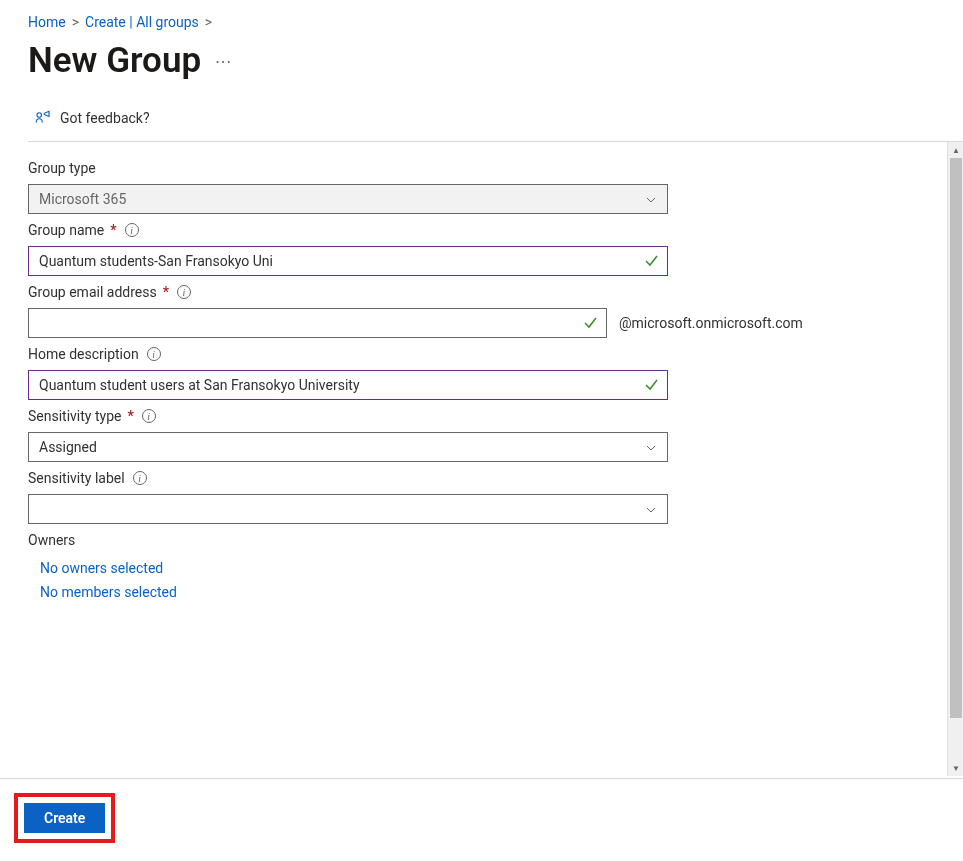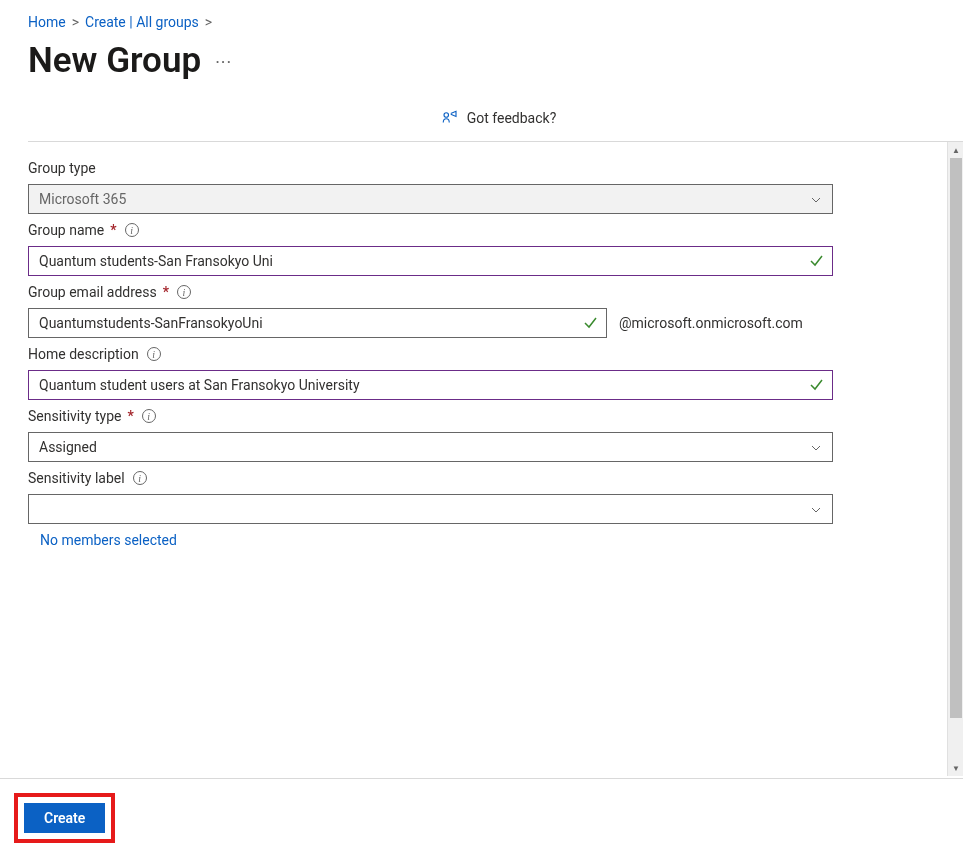--- a/index.html
+++ b/index.html
@@ -41,21 +41,20 @@
     padding-top: 4px;
   }
   .feedback-row {
     display: flex;
     align-items: center;
     gap: 8px;
     padding: 0 0 14px 34px;
     font-size: 14px;
     color: #323130;
     cursor: pointer;
-    justify-content: center;
   }
   .feedback-row svg { width: 18px; height: 18px; }
   .divider-full {
     height: 1px;
     background: #d9d9d9;
     margin: 0 0 0 28px;
     width: 936px;
   }
   .scroll-wrap {
     position: relative;
@@ -196,21 +195,21 @@
     background: #0b61c4;
     color: #fff;
     border: none;
     height: 30px;
     padding: 0 20px;
     font-size: 14px;
     font-weight: 600;
     cursor: pointer;
     font-family: inherit;
   }
-  .wfull { width: 805px; }
+  .wfull { width: 640px; }
 </style>
 </head>
 <body>
 
 <div class="breadcrumb">
   <a>Home</a>
   <span class="sep">&gt;</span>
   <a>Create | All groups</a>
   <span class="sep">&gt;</span>
 </div>
@@ -266,21 +265,20 @@
     </div>
 
     <div class="field">
       <div class="field-label">
         <span>Group email address</span>
         <span class="req">*</span>
         <span class="info-icon">i</span>
       </div>
       <div class="email-row">
         <div class="control">
-          <input type="text" value="Quantumstudents-SanFransokyoUni" style="">
           <span class="check">
             <svg viewBox="0 0 16 16">
                 <path d="M3 8l4 4 7-9"></path>
               </svg>
           </span>
         </div>
         <span class="domain-suffix">@microsoft.onmicrosoft.com</span>
       </div>
     </div>
 
@@ -323,20 +321,24 @@
       <div class="control select wfull">
         <span></span>
         <span class="chevron">
           <svg viewBox="0 0 12 12">
               <path d="M2 4l4 4 4-4" fill="none" stroke="#666" stroke-width="1"></path>
             </svg>
         </span>
       </div>
     </div>
 
+    <div class="field">
+      <div class="section-label">Owners</div>
+      <div class="link-text">No owners selected</div>
+    </div>
 
     <div class="field">
       <div class="link-text">No members selected</div>
     </div>
 
   </div>
 
   <div class="scrollbar">
     <div class="sb-arrow">▲</div>
     <div class="sb-thumb"></div>

